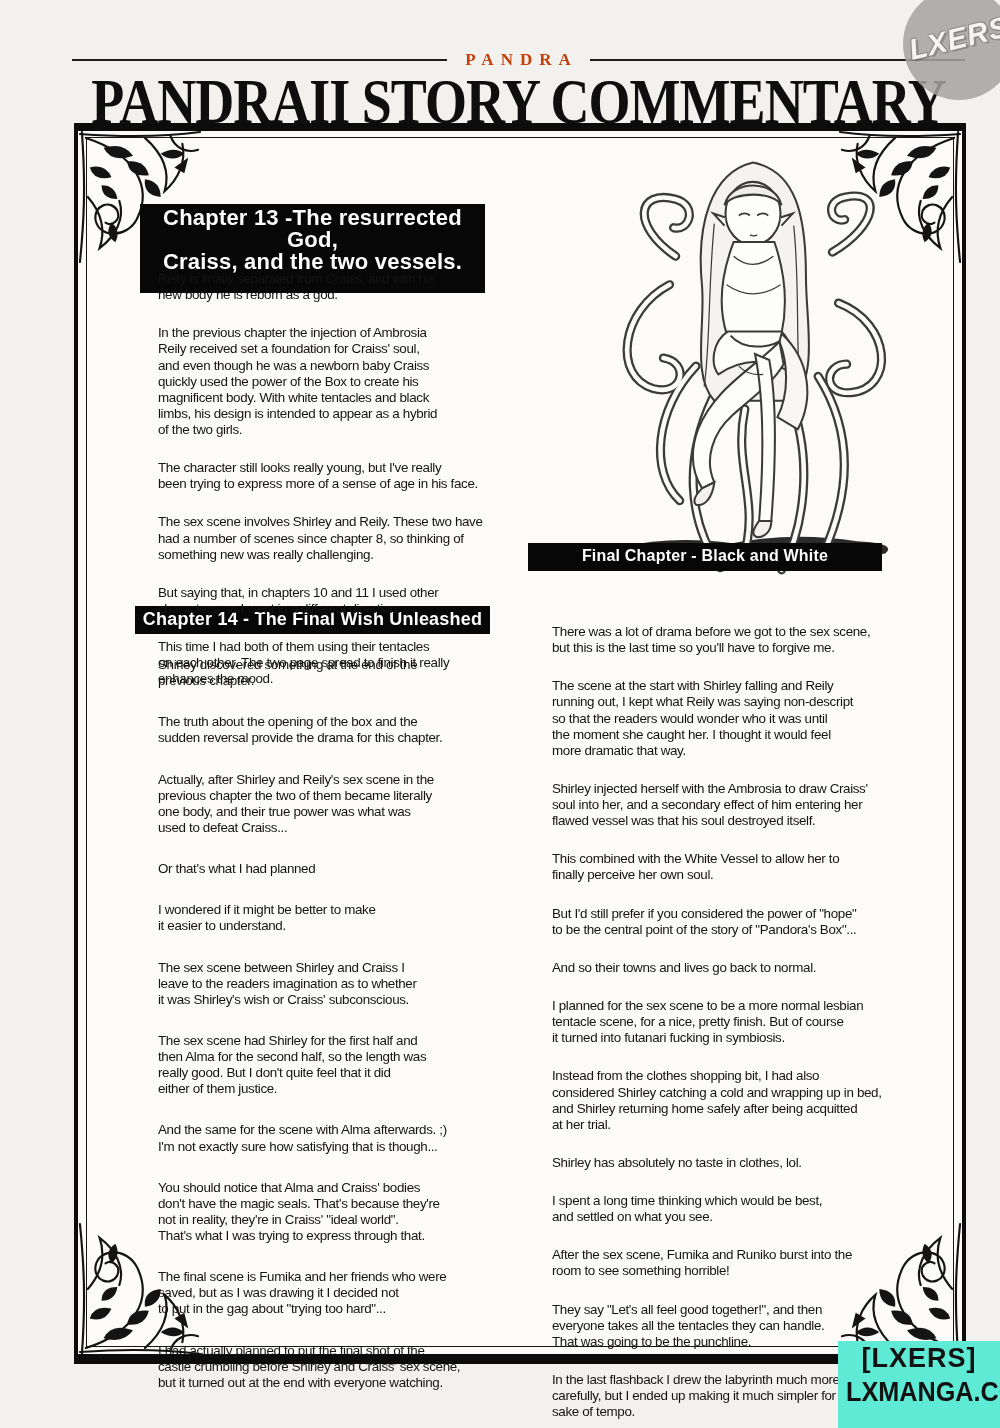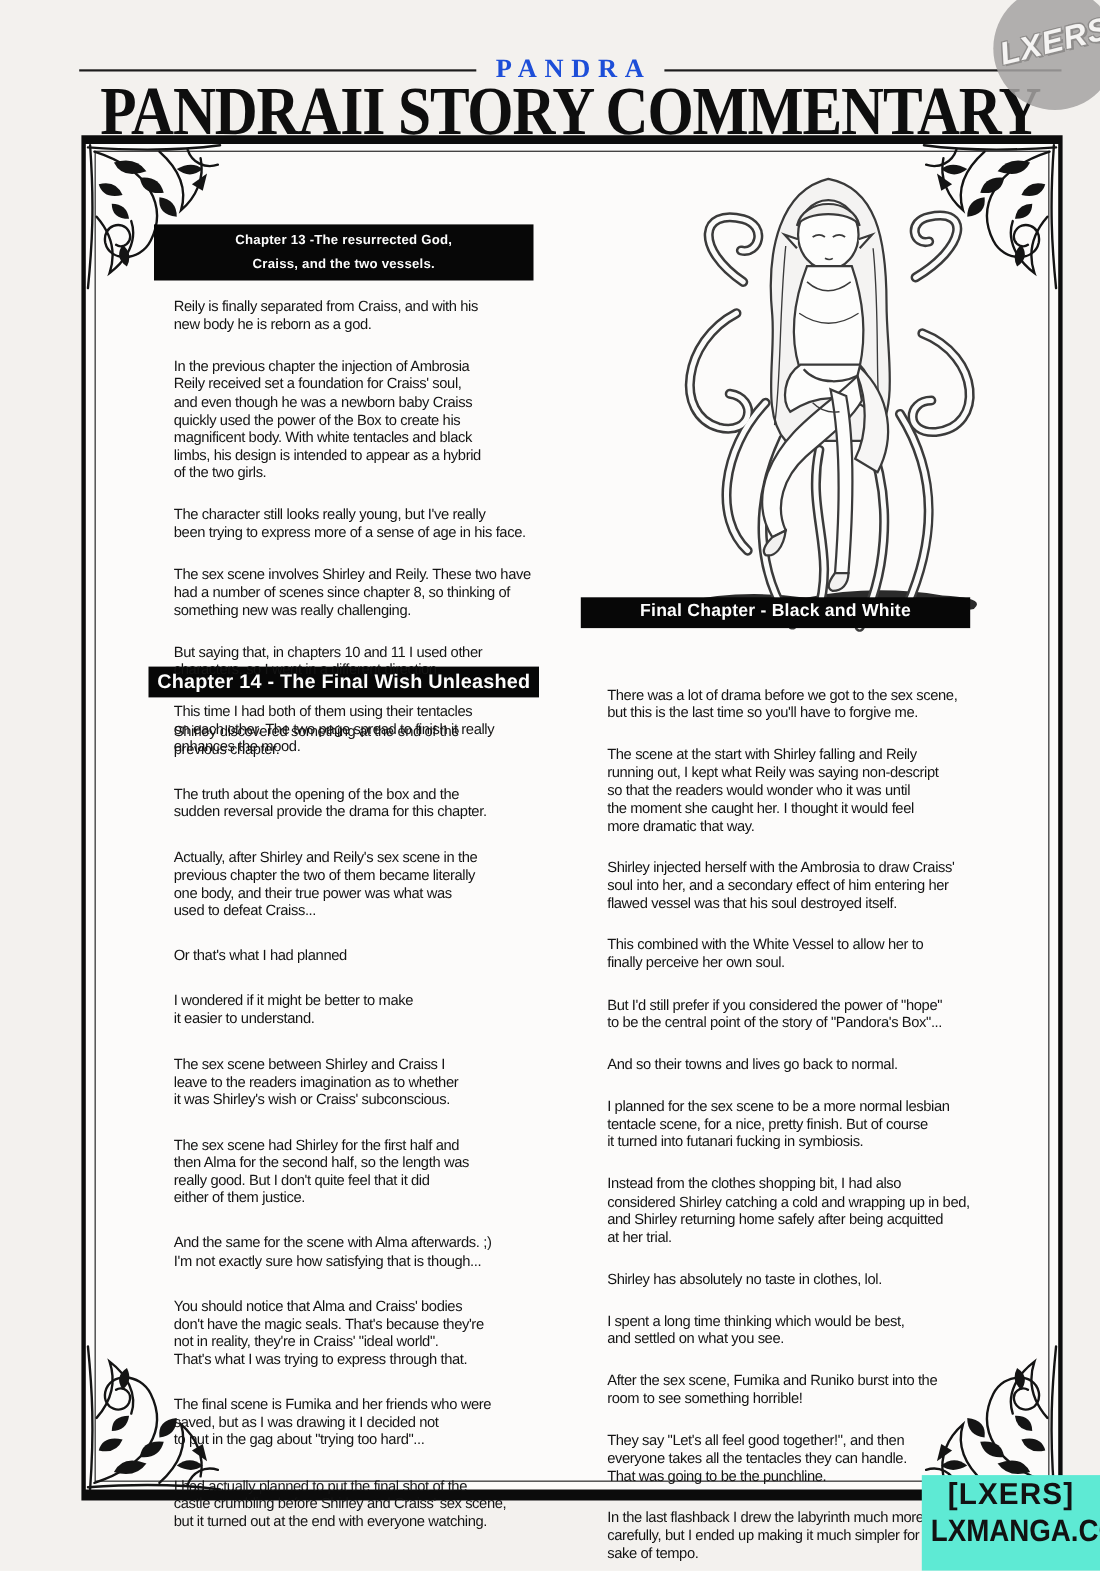--- a/index.html
+++ b/index.html
@@ -5,22 +5,22 @@
   html,body{margin:0;padding:0;}
   body{
     width:1000px;height:1428px;position:relative;overflow:hidden;
     background:#f3f1ee;color:#1a1a1a;
     font-family:"Liberation Sans",sans-serif;
   }
   
   .series-row{position:absolute;left:72px;top:50px;width:893px;display:flex;align-items:center;gap:12px;}
   .series-rule{flex:1;height:0;border-top:2px solid #1d1d1d;}
   .series-label{
-    font-family:"Liberation Serif",serif;font-weight:bold;font-size:24px;
-    letter-spacing:7px;color:#1d4ed8;white-space:nowrap;padding-left:6px;
+    font-family:"Liberation Serif",serif;font-weight:bold;font-size:17px;
+    letter-spacing:7px;color:#c2410c;white-space:nowrap;padding-left:6px;
   }
   .main-title{
     position:absolute;left:72px;top:66px;width:893px;text-align:center;
     font-family:"Liberation Serif",serif;font-weight:bold;font-size:53px;
     letter-spacing:-1px;color:#0e0e0e;white-space:nowrap;
     transform:scaleY(1.18) scaleX(1.02);transform-origin:center top;
   }
   
   .frame{
     position:absolute;left:74px;top:123px;width:884px;height:1223px;
@@ -32,21 +32,21 @@
   .fl{position:absolute;width:128px;height:138px;}
   .fl-tl{left:-2px;top:-3px;}
   .fl-tr{right:-2px;top:-3px;transform:scaleX(-1);}
   .fl-bl{left:-2px;bottom:-4px;transform:scaleY(-1);}
   .fl-br{right:-2px;bottom:-4px;transform:scale(-1,-1);}
   
   .chapbox{
     position:absolute;background:#070707;color:#fdfdfd;text-align:center;
     white-space:pre-line;letter-spacing:.2px;font-weight:bold;
   }
-  .box-ch13{left:140px;top:204px;width:337px;font-size:12px;line-height:22px;padding:3px 4px 4px;}
+  .box-ch13{left:140px;top:204px;width:337px;font-size:22px;line-height:22px;padding:3px 4px 20px;}
   .box-ch14{left:135px;top:606px;width:347px;font-size:18px;line-height:24px;padding:1px 4px 3px;text-align:center;}
   .box-final{left:528px;top:543px;width:346px;font-size:16px;line-height:24px;padding:1px 4px 3px;}
   
   .col{position:absolute;white-space:pre-line;font-size:13.4px;line-height:16.1px;
        letter-spacing:-.35px;color:#141414;}
   .col p{margin:0 0 6px 0;}
   .col-ch14 p{margin-bottom:9px;}
   .col-ch13{left:158px;top:255px;width:404px;}
   .col-ch14{left:158px;top:641px;width:404px;}
   .col-final{left:552px;top:608px;width:406px;}

